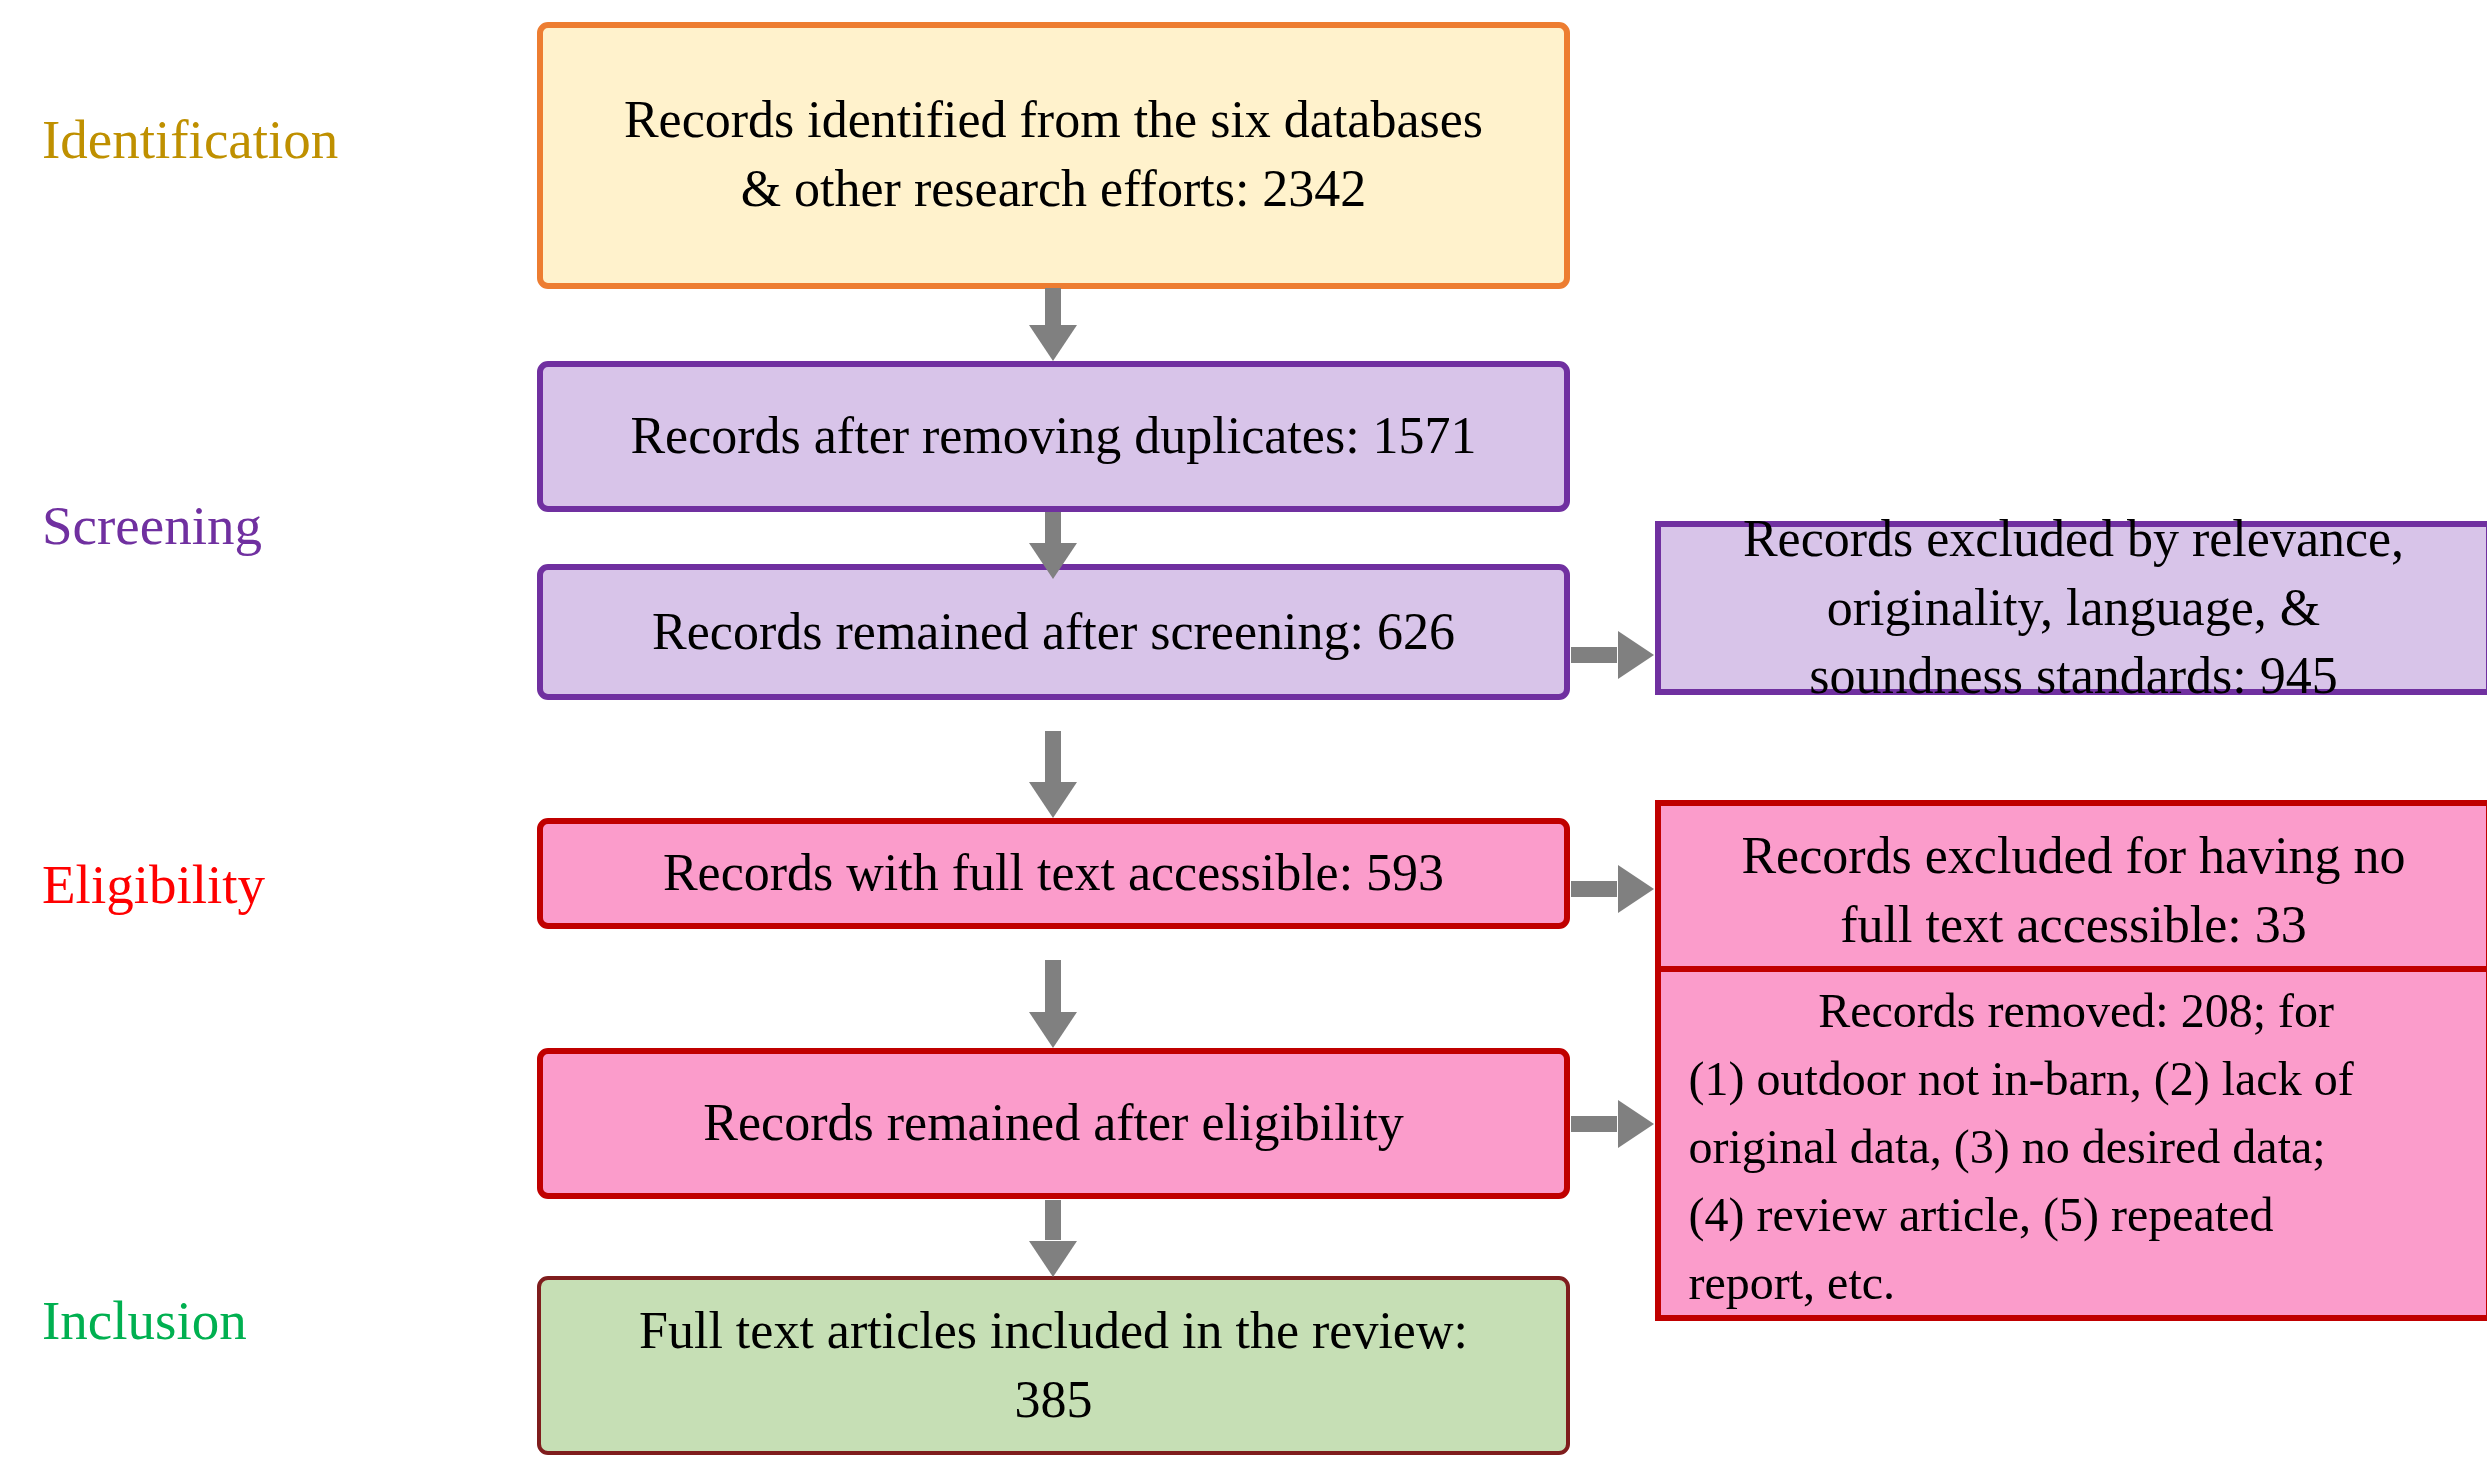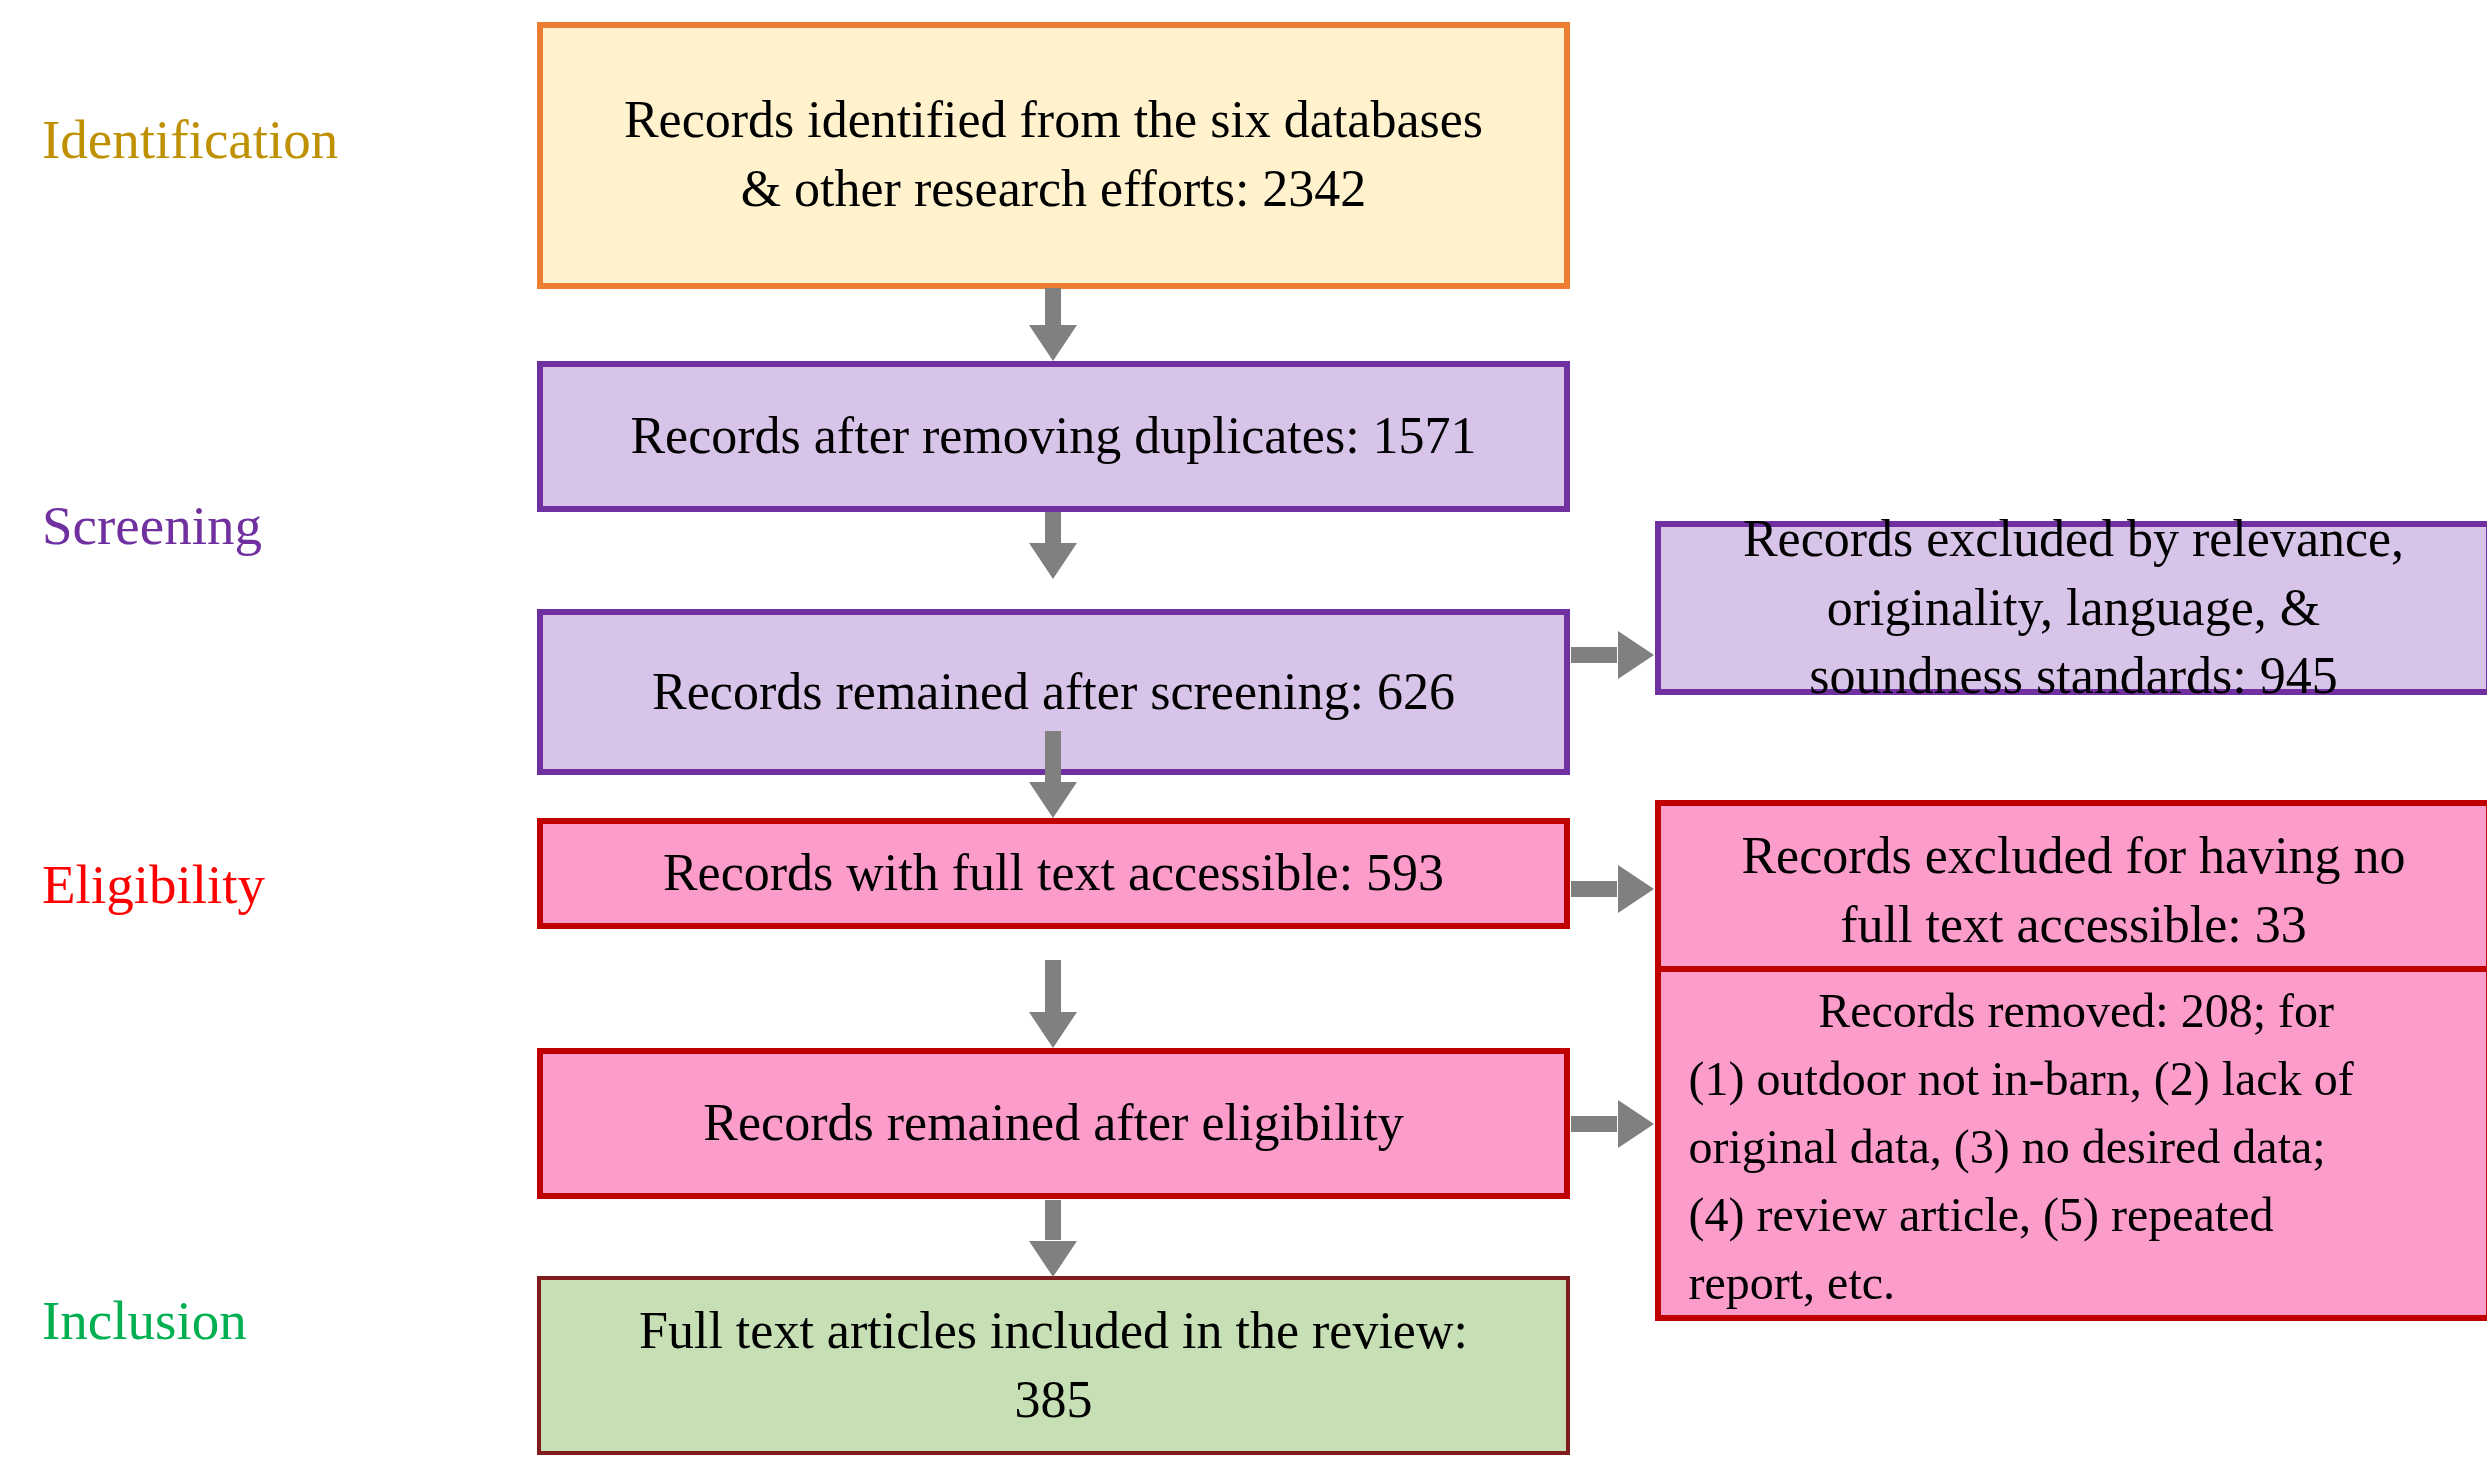--- a/index.html
+++ b/index.html
@@ -14,31 +14,31 @@
   #lbl-eligibility{top:855px;color:#FF0000;}
   #lbl-inclusion{top:1291px;color:#00B050;}
 
   
   .box{
     position:absolute;box-sizing:border-box;display:flex;flex-direction:column;
     align-items:center;justify-content:center;text-align:center;
     font-size:52px;line-height:1.32;padding:5.2px 15.5px;
   }
   .box .line{white-space:nowrap;}
-  .main-col{left:521px;width:1033px;}
+  .main-col{left:521px;width:1033px;border-radius:11px;}
   .right-col{left:1639px;width:837px;}
 
   .style-yellow{background:#FFF2CC;border:6.9px solid #ED7D31;}
   .style-purple{background:#D8C4E9;border:6.9px solid #7030A0;}
   .style-pink{background:#FB9CCB;border:6.9px solid #C00000;}
   .style-green{background:#C6DFB5;border:4px solid #7f1d1d;}
 
   #box-identified{top:21.5px;height:267px;}
   #box-duplicates{top:361px;height:151px;}
-  #box-screened{top:609px;height:166px;text-align:right;}
+  #box-screened{top:564px;height:136px;text-align:right;}
   #box-fulltext{top:818px;height:111px;}
   #box-eligibility{top:1048px;height:151px;gap:19px;}
   #box-included{top:1276px;height:179px;}
 
   #rbox-excluded-screening{top:521px;height:174px;}
   #rbox-excluded-fulltext{top:800px;height:181px;}
   #rbox-removed{top:966px;height:355px;font-size:48px;line-height:1.42;
     align-items:stretch;text-align:left;padding:12px 22.4px 5.2px 27.5px;}
   #rbox-removed .heading{text-align:center;white-space:nowrap;}
 

